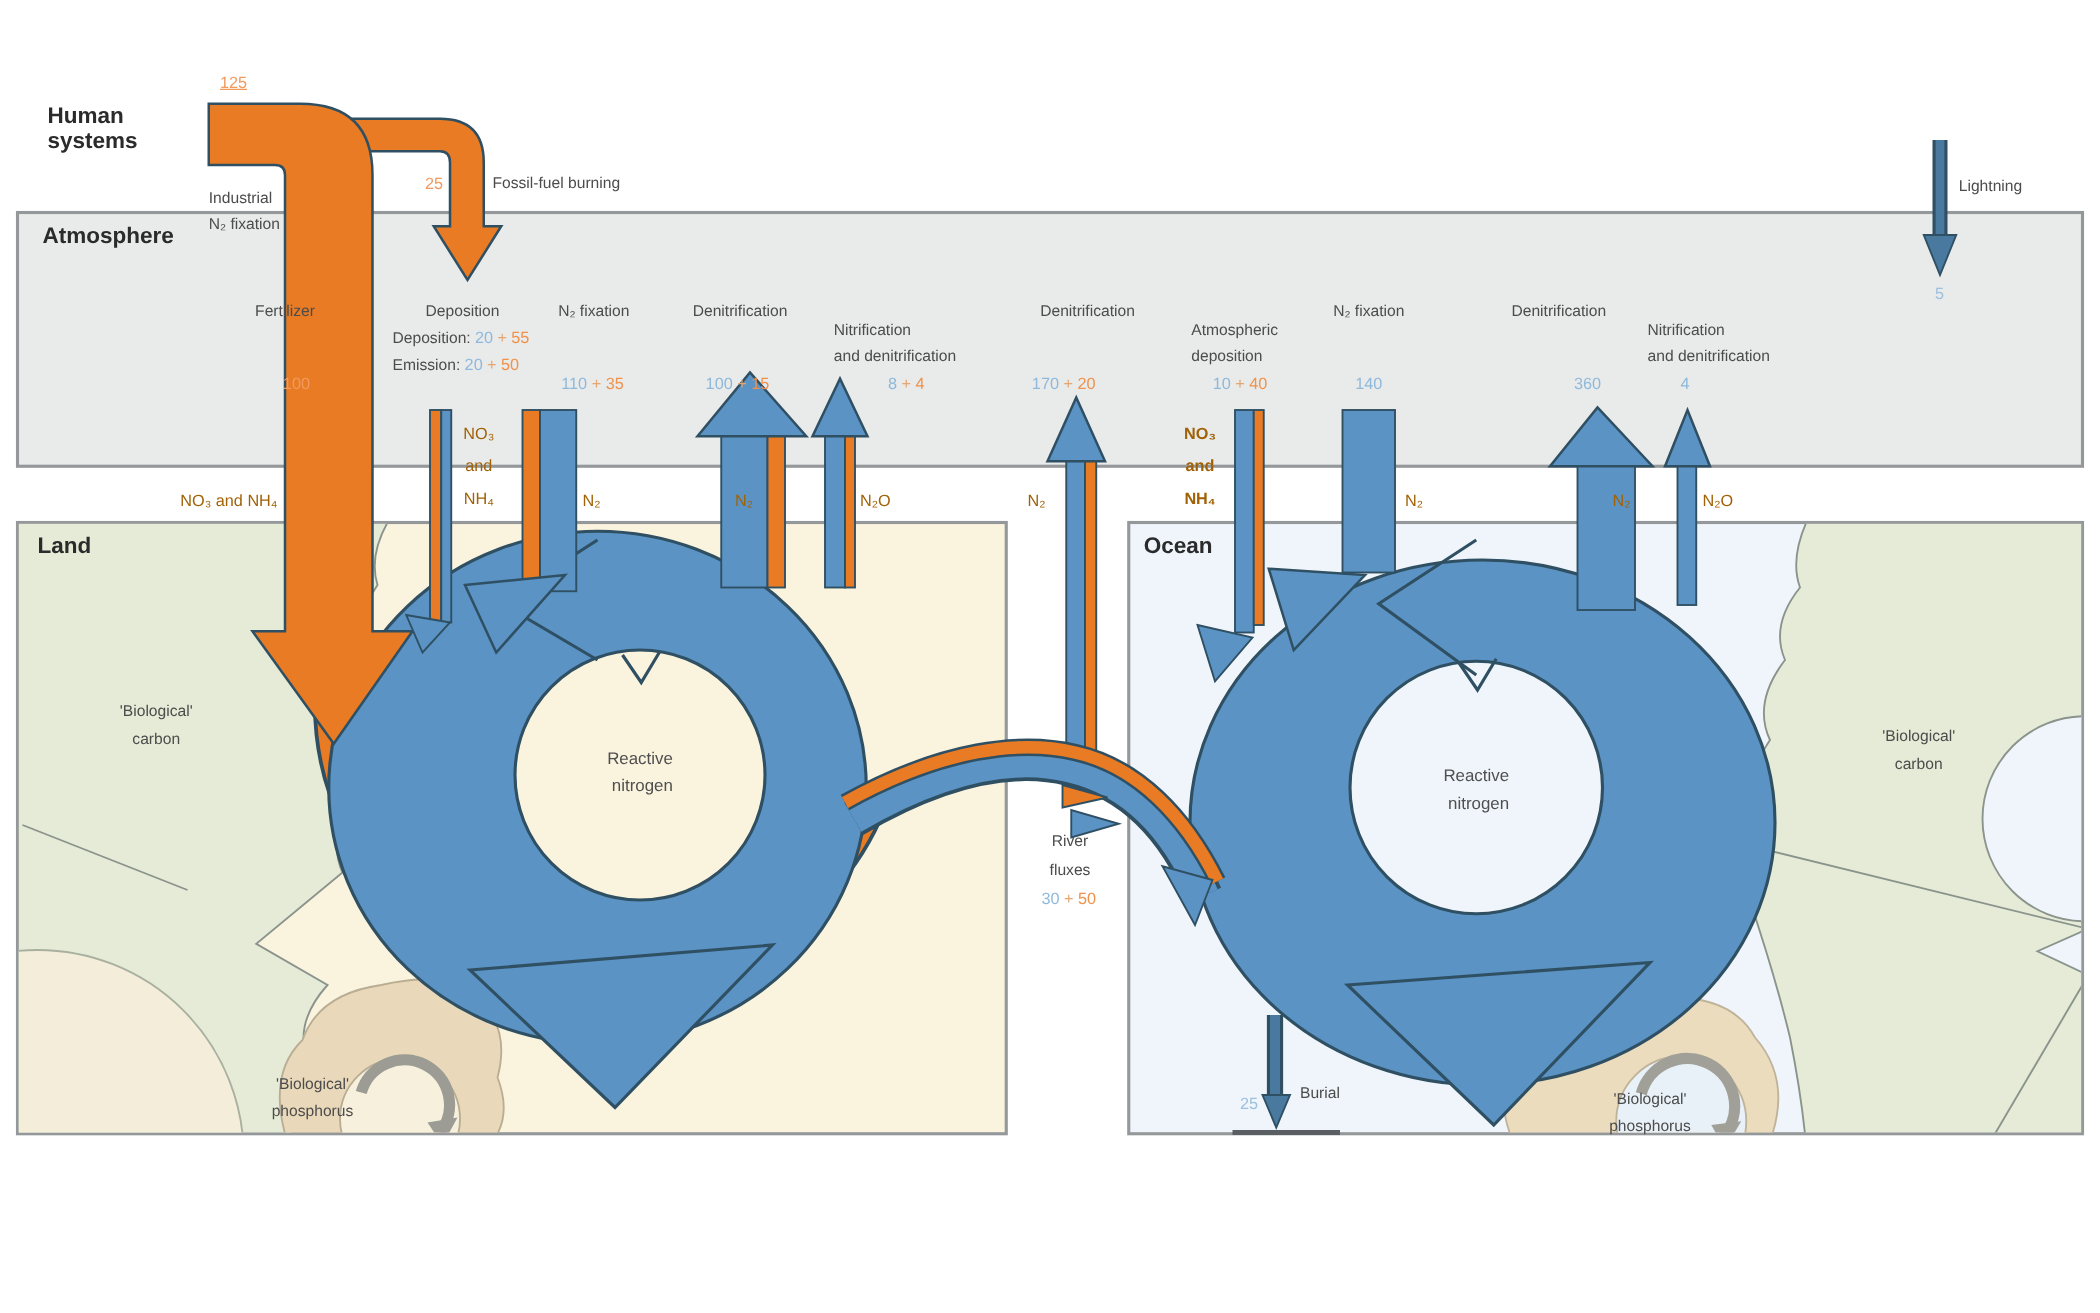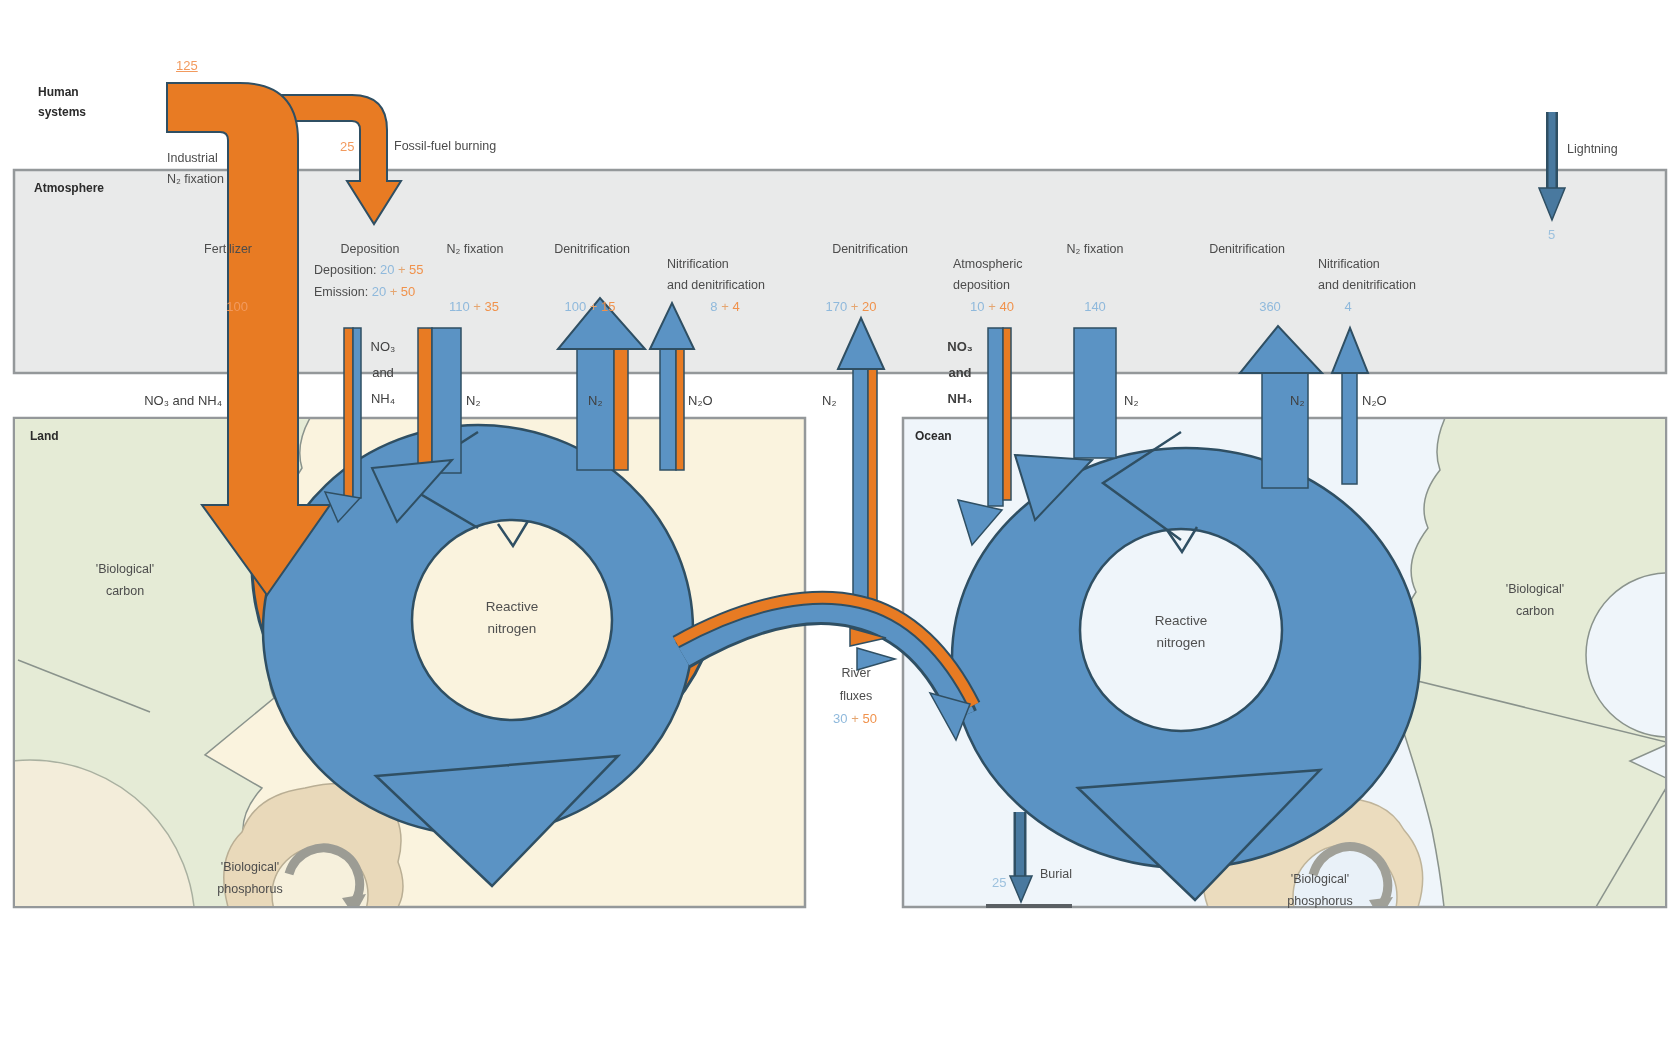--- a/index.html
+++ b/index.html
@@ -2,31 +2,31 @@
 <html><head>
 <meta charset="utf-8">
 <style>
   html,body{margin:0;padding:0;background:#fff;}
   .canvas{position:relative;width:1680px;height:1050px;background:#ffffff;
           font-family:"Liberation Sans",sans-serif;overflow:hidden;}
   .canvas svg{position:absolute;left:0;top:0;}
   .lbl{position:absolute;color:#4c4c4c;font-size:12.5px;line-height:21px;white-space:nowrap;z-index:5;}
   .ctr{transform:translateX(-50%);text-align:center;}
   .ra{text-align:right;}
-  .bold{font-weight:bold;color:#2b2b2b;font-size:12px;line-height:20px;}
+  .bold{font-weight:bold;color:#2b2b2b;font-size:18px;line-height:20px;}
   .val{font-size:13px;}
   .vb{color:#8fb9dc;}
   .vo{color:#f0924c;}
   .vplus{color:#e5a671;}
   .lo{color:#f29a5e;}
   .lb{color:#9cc1de;}
-  .species{font-size:13px;color:#404040;line-height:26px;}
+  .species{font-size:13px;color:#a16207;line-height:26px;}
   .sbold{font-weight:bold;}
   .twoline{line-height:21px;margin-top:15px;}
-  .rn{font-size:13.5px;color:#4f4f4f;line-height:22px;}
+  .rn{font-size:13.5px;color:#4f4f4f;line-height:22px;text-align:right;}
 </style>
 </head>
 <body>
 
 <div class="canvas">
 
 <svg width="1680" height="1050" viewBox="0 0 1680 1050">
   <defs>
     <clipPath id="clipLand">
           <rect x="15" y="419" width="789" height="487"></rect>

